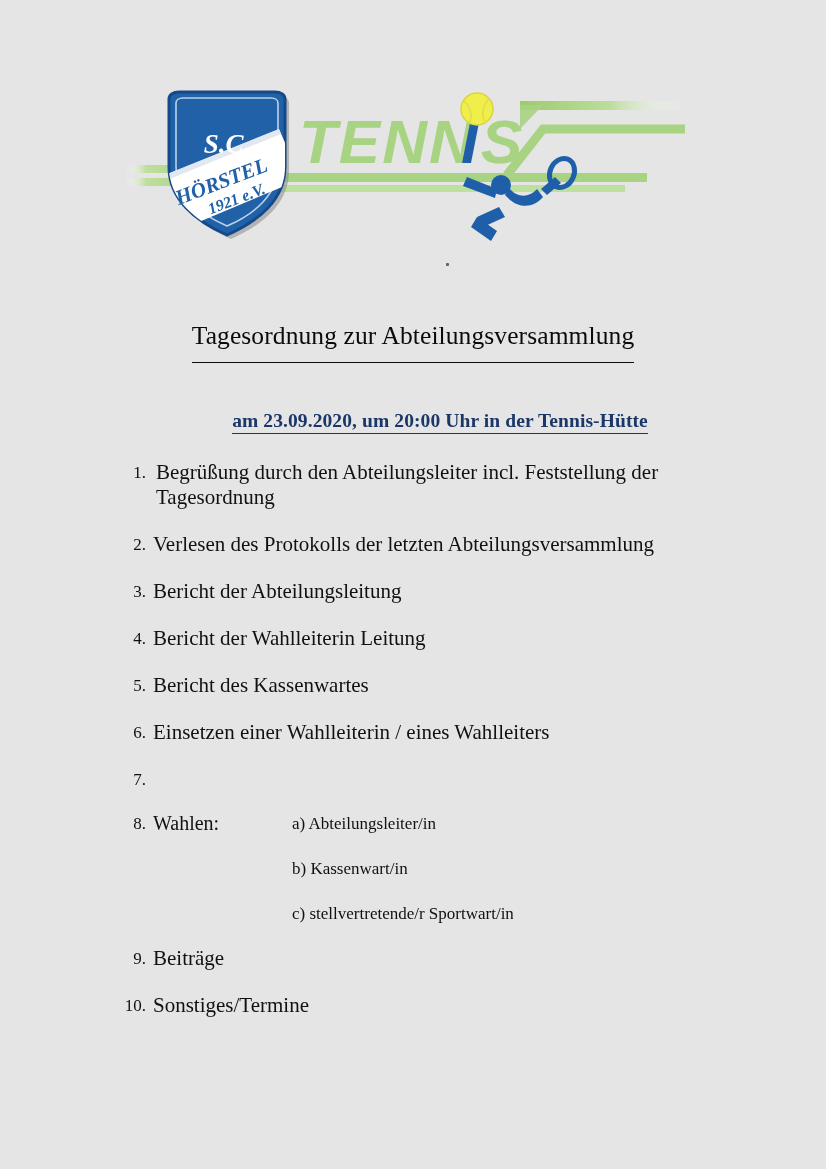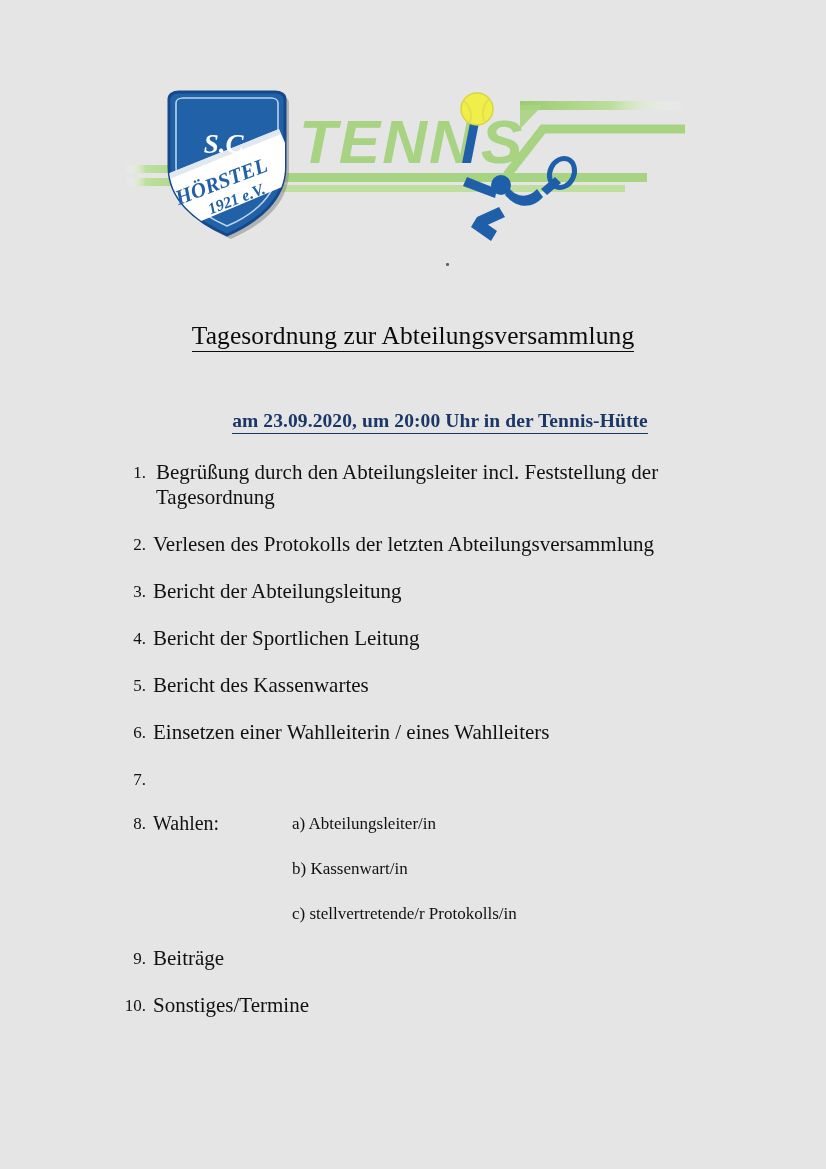--- a/index.html
+++ b/index.html
@@ -55,21 +55,21 @@
     width: 826px;
     text-align: center;
     font-size: 25.5px;
     line-height: 32px;
     font-weight: normal;
     color: #0b0b0b;
     letter-spacing: .1px;
   }
   .doc-title span {
     border-bottom: 1.6px solid #0b0b0b;
-    padding-bottom: 1px;
+    padding-bottom: 12px;
   }
 
   .doc-subtitle {
     position: absolute;
     left: 0;
     top: 392px;
     width: 788px;
     text-align: center;
     font-size: 19.5px;
     line-height: 26px;
@@ -251,21 +251,21 @@
       <span class="txt">Verlesen des Protokolls der letzten Abteilungsversammlung</span>
     </div>
 
     <div class="agenda-item">
       <span class="num">3.</span>
       <span class="txt">Bericht der Abteilungsleitung</span>
     </div>
 
     <div class="agenda-item">
       <span class="num">4.</span>
-      <span class="txt">Bericht der Sportlichen Leitung</span>
+      <span class="txt">Bericht der Wahlleiterin Leitung</span>
     </div>
 
     <div class="agenda-item">
       <span class="num">5.</span>
       <span class="txt">Bericht des Kassenwartes</span>
     </div>
 
     <div class="agenda-item">
       <span class="num">6.</span>
       <span class="txt">Einsetzen einer Wahlleiterin / eines Wahlleiters</span>
@@ -274,21 +274,21 @@
     <div class="agenda-item">
       <span class="num">7.</span>
     </div>
 
     <div class="agenda-item" style="margin-bottom:20px;">
       <span class="num">8.</span>
       <span class="main-label">Wahlen:</span>
       <ul class="sublist">
         <li>a) Abteilungsleiter/in</li>
         <li>b) Kassenwart/in</li>
-        <li>c) stellvertretende/r Protokolls/in</li>
+        <li>c) stellvertretende/r Sportwart/in</li>
       </ul>
     </div>
 
     <div class="agenda-item">
       <span class="num">9.</span>
       <span class="txt">Beiträge</span>
     </div>
 
     <div class="agenda-item">
       <span class="num">10.</span>

